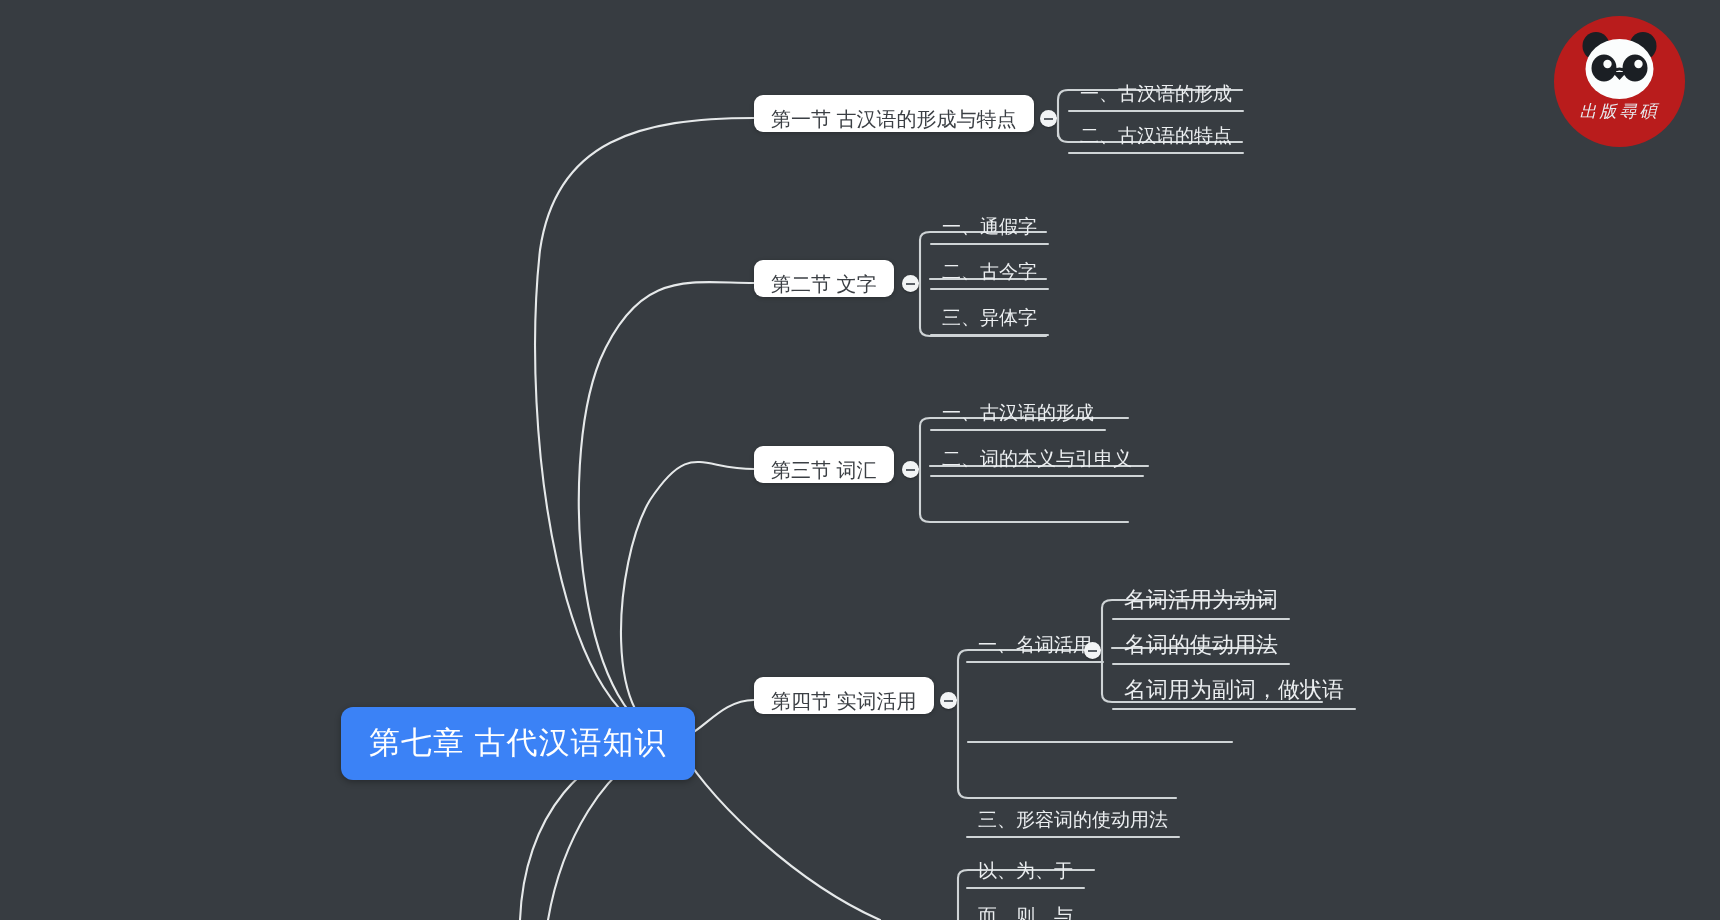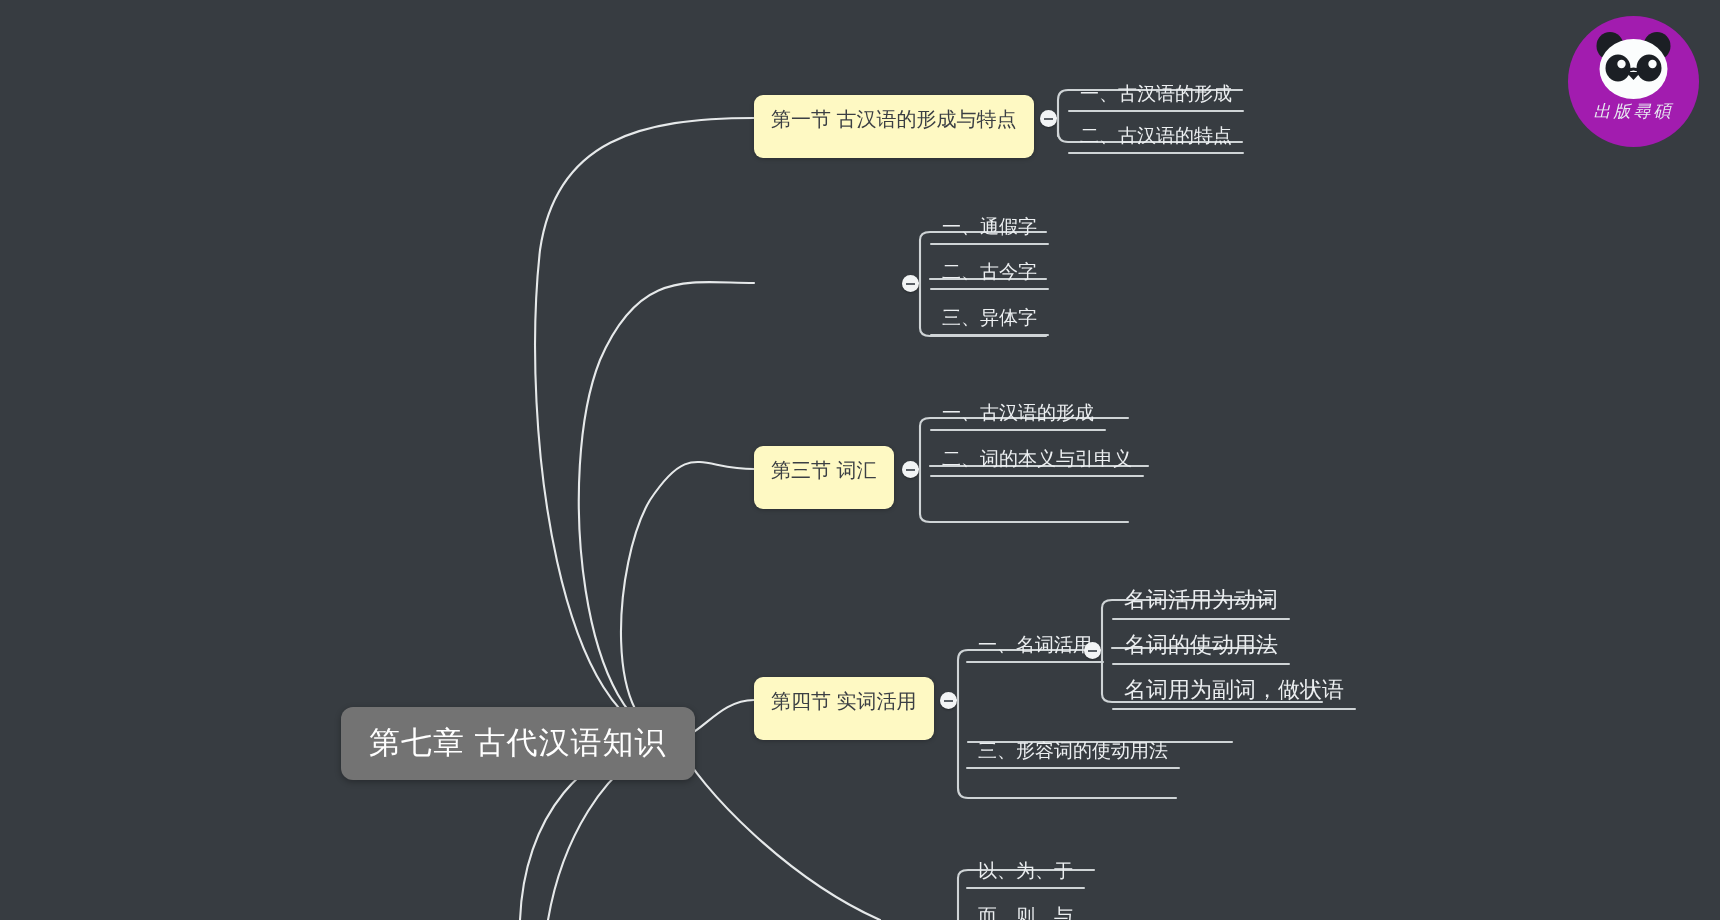--- a/index.html
+++ b/index.html
@@ -22,41 +22,41 @@
     position: absolute;
     left: 0; top: 0;
     width: 1720px;
     height: 920px;
     pointer-events: none;
   }
 
   
   .root-node {
     position: absolute;
-    background: #737373;
+    background: #3b82f6;
     color: #ffffff;
     border-radius: 12px;
     font-size: 31px;
     line-height: 1;
     letter-spacing: 1px;
     padding: 20px 28px 22px 28px;
     white-space: nowrap;
     box-shadow: 0 2px 6px rgba(0,0,0,0.30);
     z-index: 5;
   }
 
   
   .section-node {
     position: absolute;
-    background: #fef9c3;
+    background: #ffffff;
     color: #3b3f44;
     border-radius: 9px;
     font-size: 20px;
     line-height: 1;
-    padding: 14px 17px 29px 17px;
+    padding: 14px 17px 3px 17px;
     white-space: nowrap;
     box-shadow: 0 1px 4px rgba(0,0,0,0.25);
     z-index: 4;
   }
 
   
   .leaf-node {
     position: absolute;
     color: #eceff1;
     font-size: 19px;
@@ -85,26 +85,26 @@
     left: 4px;
     top: 8px;
     width: 9px;
     height: 1.6px;
     background: #5a6066;
   }
 
   
   .logo {
     position: absolute;
-    right: 21px;
+    right: 35px;
     top: 16px;
     width: 131px;
     height: 131px;
     border-radius: 50%;
-    background: #a21caf;
+    background: #b91c1c;
     z-index: 10;
   }
   .logo-text {
     position: absolute;
     bottom: 24px;
     left: 0;
     width: 100%;
     text-align: center;
     color: #e8eef2;
     font-size: 17px;
@@ -175,20 +175,23 @@
     <span>第一节 古汉语的形成与特点</span>
   </div>
   <div class="toggle" style="left:1040px; top:110px;"></div>
   <div class="leaf-node" style="left: 1068px; top: 78px; position: absolute; text-align: center;">
     <span>一、古汉语的形成</span>
   <div style="position: absolute; left: 0px; bottom: 0px; width: 100%; height: 2px; background: rgb(207, 212, 214); border-radius: 1px;"></div></div>
   <div class="leaf-node" style="left: 1068px; top: 120px; position: absolute;">
     <span>二、古汉语的特点</span>
   <div style="position: absolute; left: 0px; bottom: 0px; width: 100%; height: 2px; background: rgb(207, 212, 214); border-radius: 1px;"></div></div>
 
+  <div class="section-node" style="left:754px; top:260px;">
+    <span>第二节 文字</span>
+  </div>
   <div class="toggle" style="left:902px; top:275px;"></div>
   <div class="leaf-node" style="left: 930px; top: 211px; position: absolute;">
     <span>一、通假字</span>
   <div style="position: absolute; left: 0px; bottom: 0px; width: 100%; height: 2px; background: rgb(207, 212, 214); border-radius: 1px;"></div></div>
   <div class="leaf-node" style="left: 930px; top: 256px; position: absolute;">
     <span>二、古今字</span>
   <div style="position: absolute; left: 0px; bottom: 0px; width: 100%; height: 2px; background: rgb(207, 212, 214); border-radius: 1px;"></div></div>
   <div class="leaf-node" style="left: 930px; top: 302px; position: absolute;">
     <span>三、异体字</span>
   <div style="position: absolute; left: 0px; bottom: 0px; width: 100%; height: 2px; background: rgb(207, 212, 214); border-radius: 1px;"></div></div>
@@ -217,21 +220,21 @@
   <div class="leaf-node sub" style="left: 1112px; top: 583px; position: absolute;">
     <span>名词活用为动词</span>
   <div style="position: absolute; left: 0px; bottom: 0px; width: 100%; height: 2px; background: rgb(207, 212, 214); border-radius: 1px;"></div></div>
   <div class="leaf-node sub" style="left: 1112px; top: 628px; position: absolute;">
     <span>名词的使动用法</span>
   <div style="position: absolute; left: 0px; bottom: 0px; width: 100%; height: 2px; background: rgb(207, 212, 214); border-radius: 1px;"></div></div>
   <div class="leaf-node sub" style="left: 1112px; top: 673px; position: absolute;">
     <span>名词用为副词，做状语</span>
   <div style="position: absolute; left: 0px; bottom: 0px; width: 100%; height: 2px; background: rgb(207, 212, 214); border-radius: 1px;"></div></div>
 
-  <div class="leaf-node" style="left: 966px; top: 735px; position: absolute;">
+  <div class="leaf-node" style="left: 966px; top: 804px; position: absolute;">
     <span>三、形容词的使动用法</span>
   <div style="position: absolute; left: 0px; bottom: 0px; width: 100%; height: 2px; background: rgb(207, 212, 214); border-radius: 1px;"></div></div>
 
   <div class="leaf-node" style="left: 966px; top: 855px; position: absolute;">
     <span>以、为、于</span>
   <div style="position: absolute; left: 0px; bottom: 0px; width: 100%; height: 2px; background: rgb(207, 212, 214); border-radius: 1px;"></div></div>
   <div class="leaf-node" style="left: 966px; top: 900px; position: absolute;">
     <span>而、则、与</span>
   </div>
 

